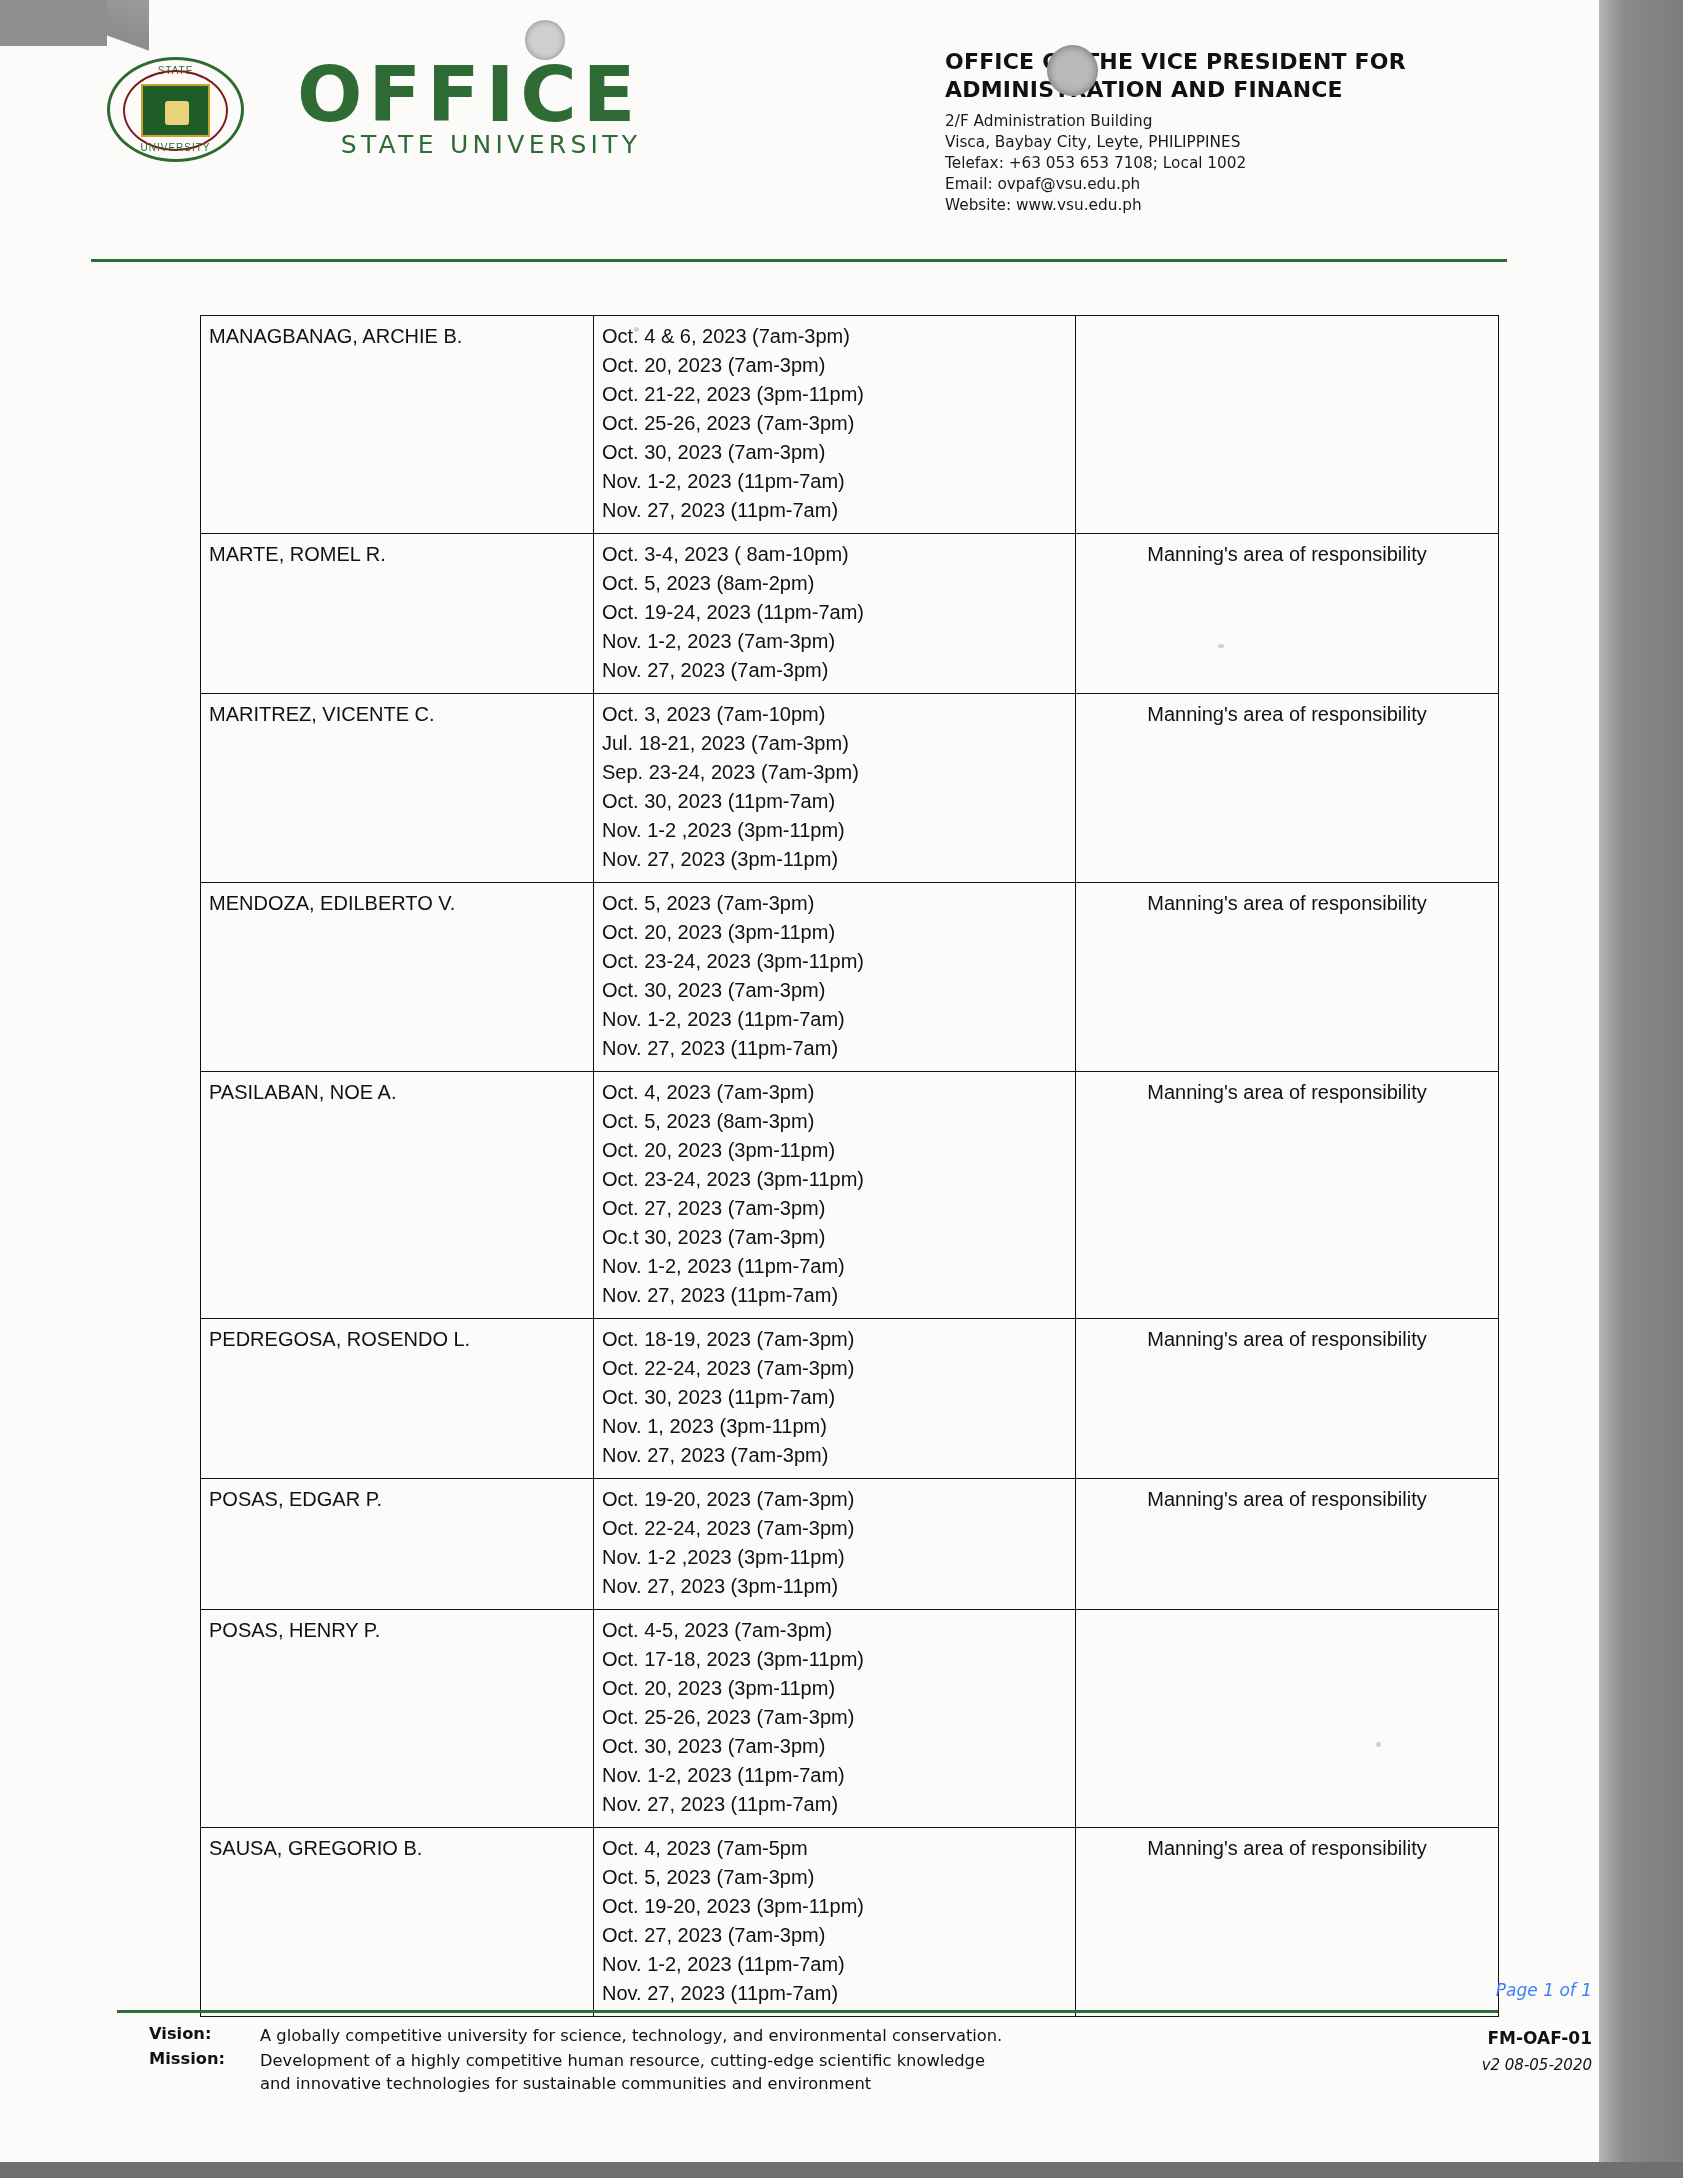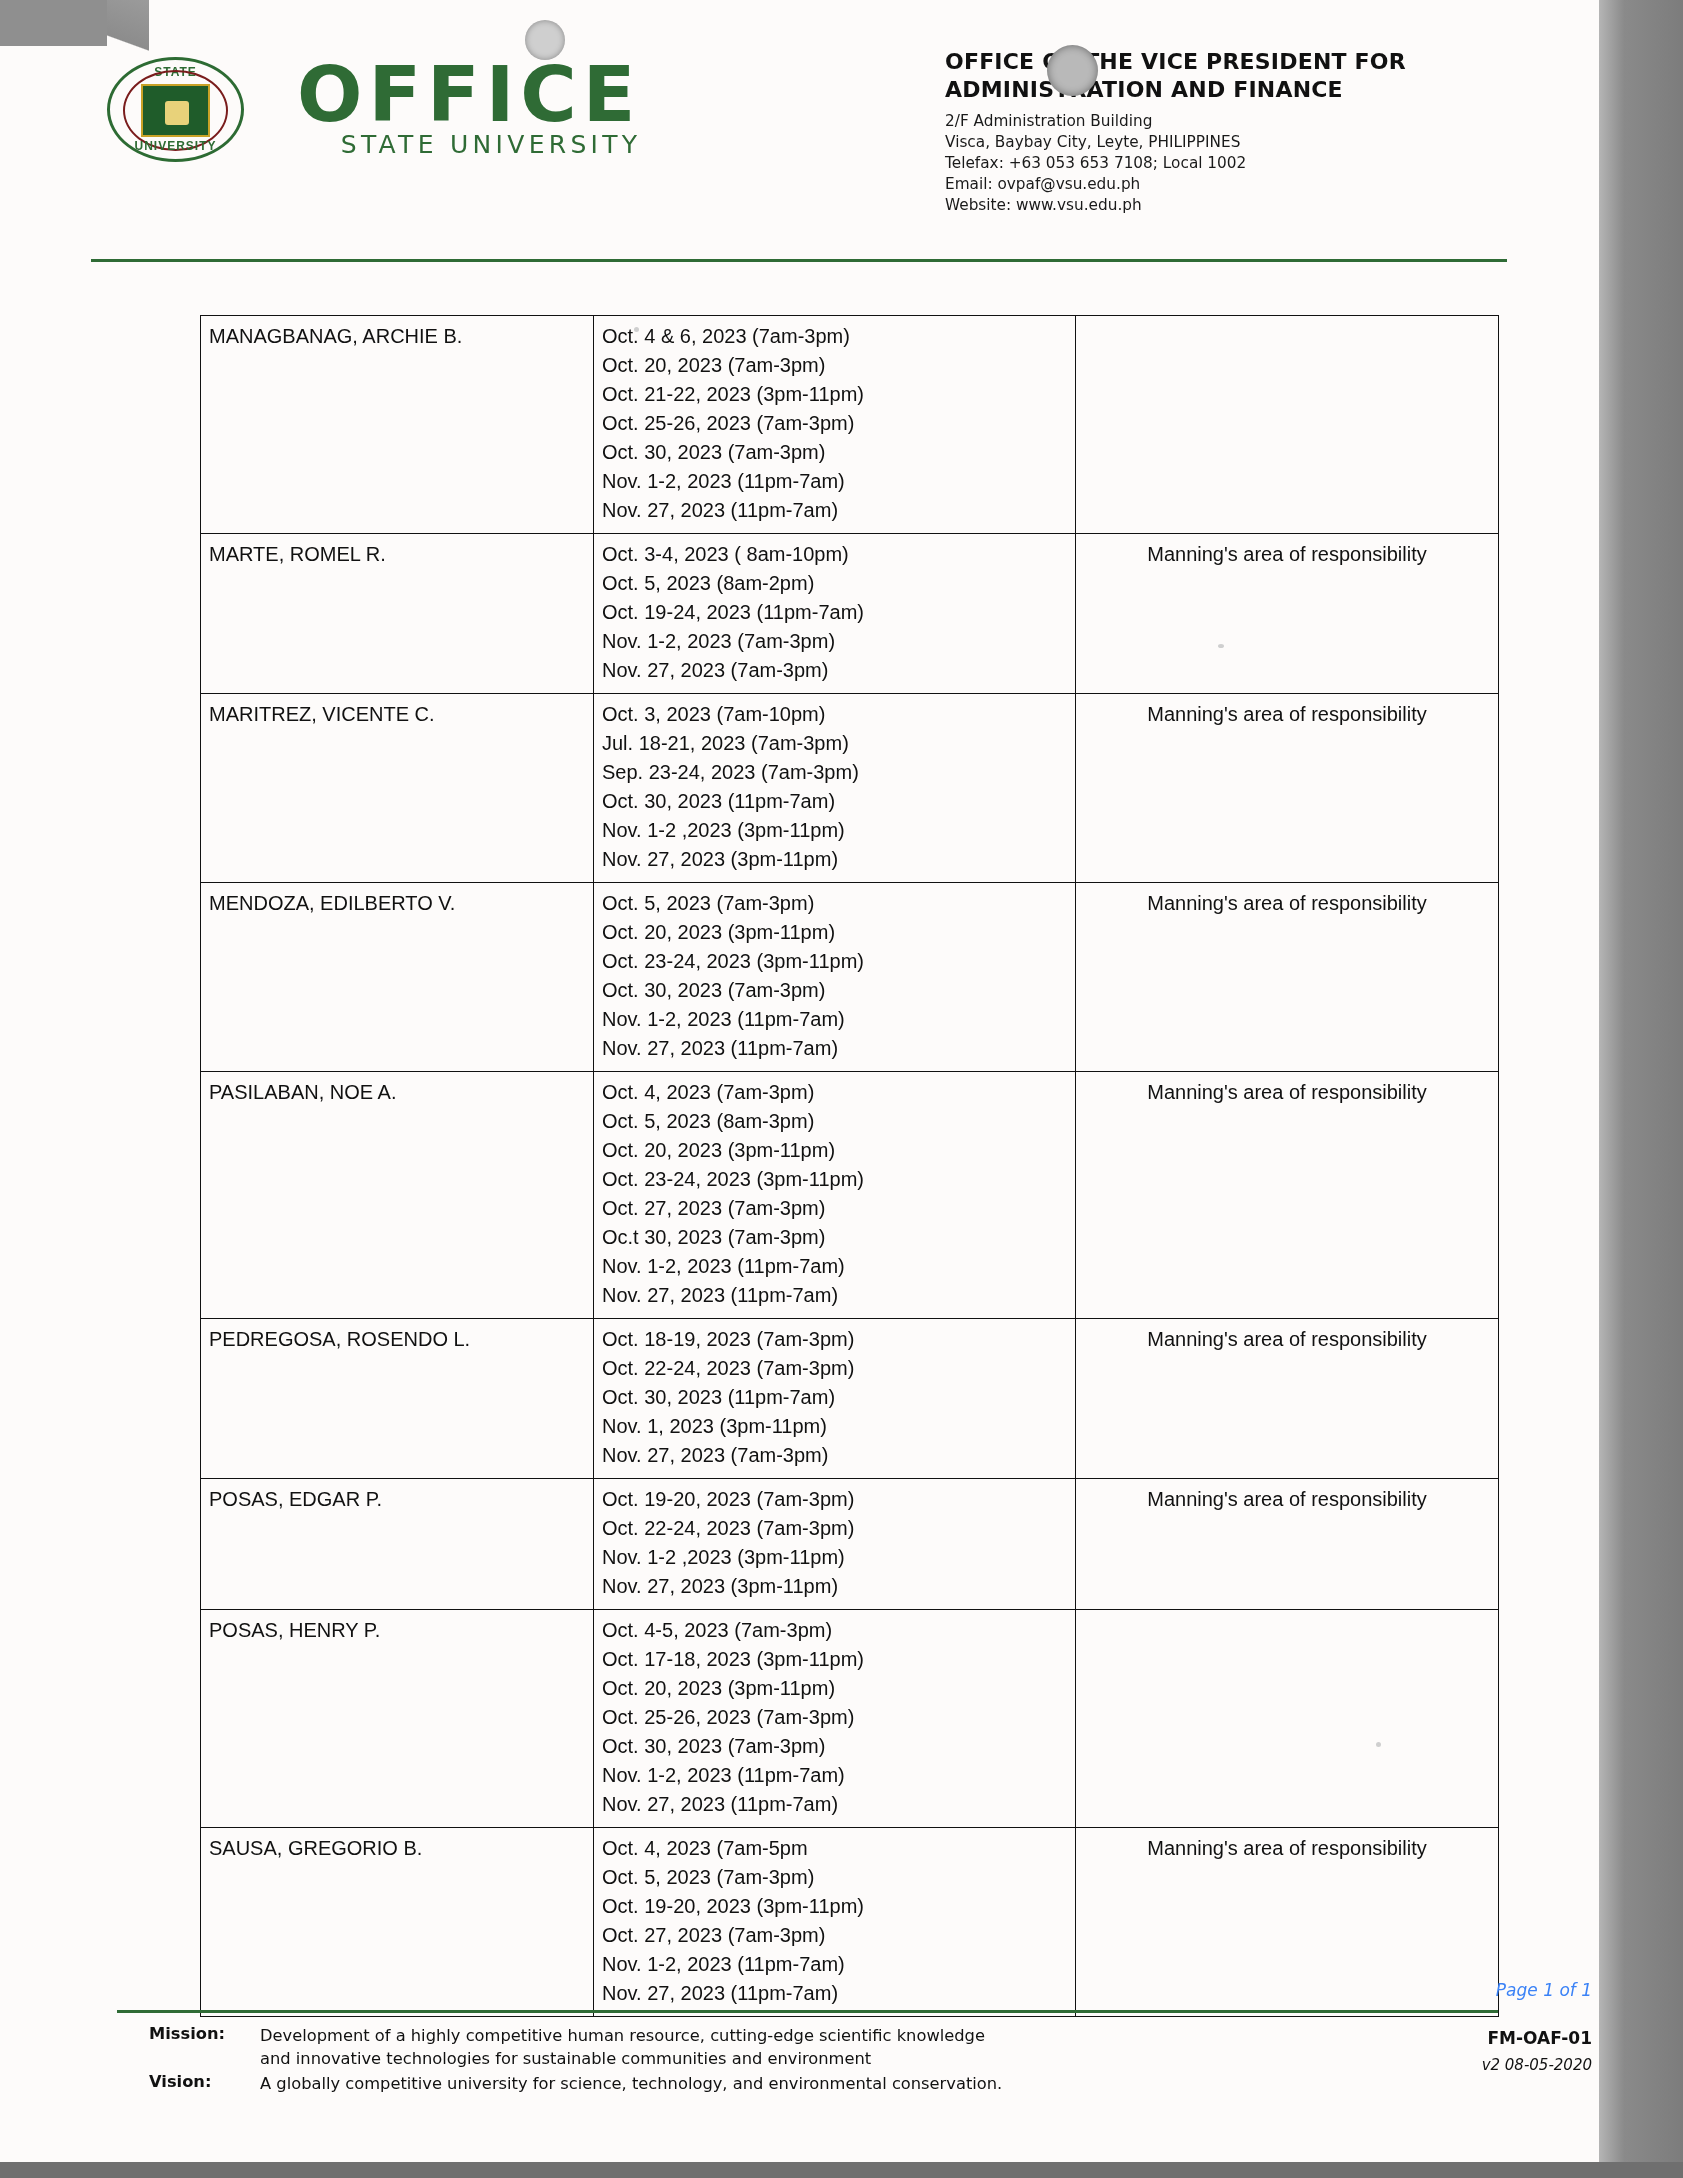--- a/index.html
+++ b/index.html
@@ -113,24 +113,24 @@
     top: 15px;
     width: 24px;
     height: 24px;
     background: #e8d27a;
     border-radius: 3px;
   }
   .seal-text-top, .seal-text-bot {
     position: absolute;
     width: 100%;
     text-align: center;
-    font-size: 12px;
+    font-size: 10px;
     letter-spacing: 1px;
     color: #2d6b33;
-    font-weight: bold;
+    font-weight: normal;
   }
   .seal-text-top { top: 5px; }
   .seal-text-bot { bottom: 6px; }
 
   .wordmark {
     position: absolute;
     left: 297px;
     top: 55px;
     color: #2f6b35;
   }
@@ -443,30 +443,30 @@
             </td>
             <td class="c-remark">Manning's area of responsibility</td>
           </tr>
         </tbody>
     </table>
   </div>
 
   <div class="footer-rule"></div>
   <div class="footer">
     <div class="f-row">
+      <div class="f-label">Vision:</div>
+      <div class="f-text">A globally competitive university for science, technology, and environmental conservation.</div>
+    </div>
+    <div class="f-row">
       <div class="f-label">Mission:</div>
       <div class="f-text">
         <div>Development of a highly competitive human resource, cutting-edge scientific knowledge</div>
         <div>and innovative technologies for sustainable communities and environment</div>
       </div>
     </div>
-    <div class="f-row">
-      <div class="f-label">Vision:</div>
-      <div class="f-text">A globally competitive university for science, technology, and environmental conservation.</div>
-    </div>
   </div>
 
   <div class="page-meta">
     <div class="pm-page">Page 1 of 1</div>
     <div class="pm-code">FM-OAF-01</div>
     <div class="pm-ver">v2 08-05-2020</div>
   </div>
 
   <div class="speck" style="left:634px;top:327px;width:5px;height:5px;"></div>
   <div class="speck" style="left:1218px;top:644px;width:6px;height:4px;"></div>

